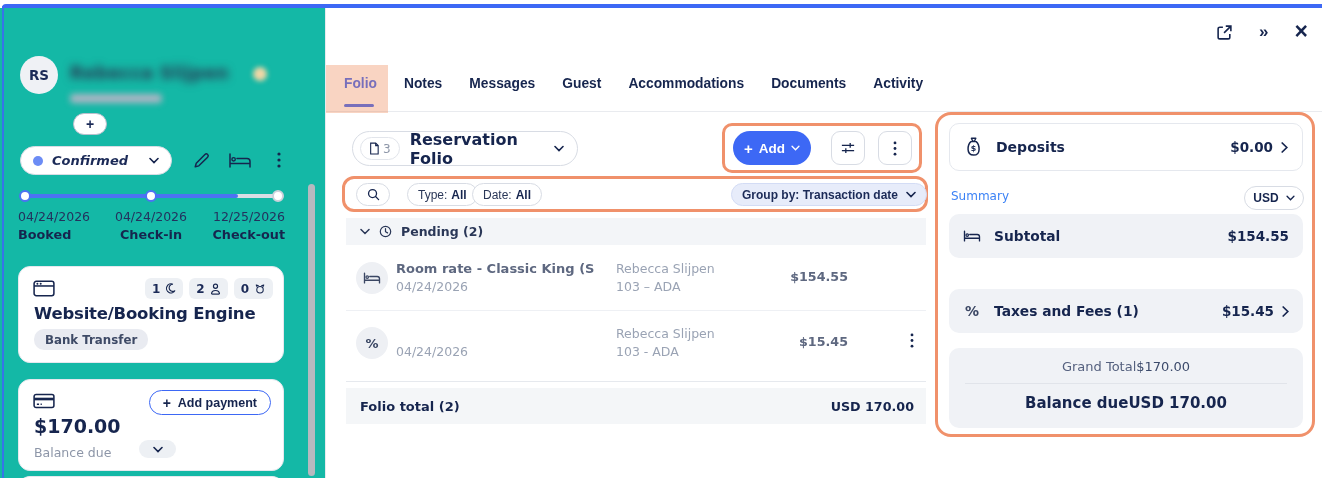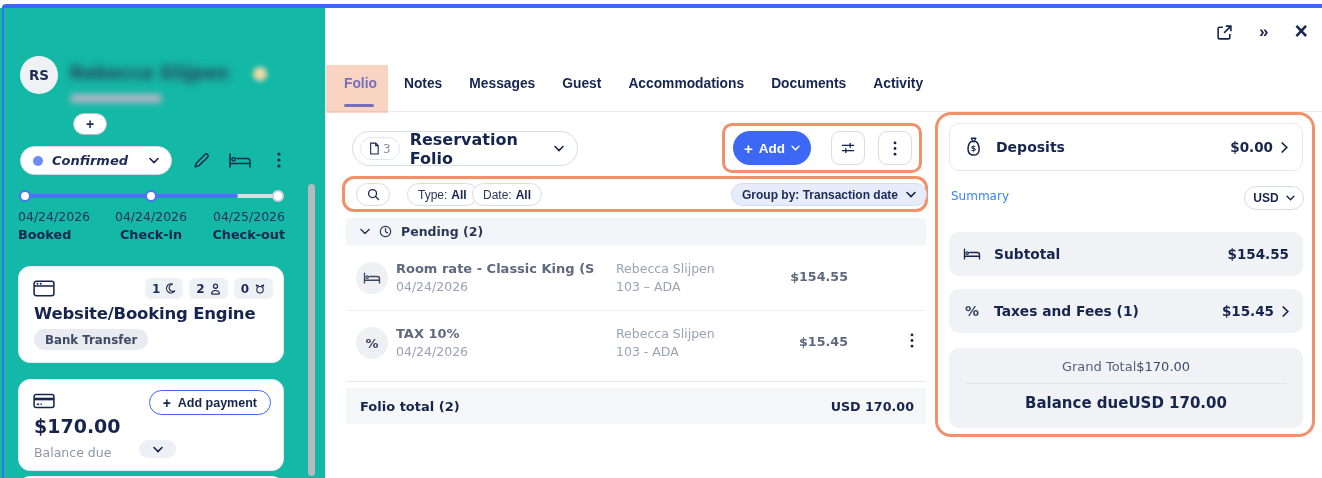--- a/index.html
+++ b/index.html
@@ -204,21 +204,21 @@
     <div class="tl-dot gray" style="left:272px;"></div>
     <div class="tl-col" style="left:18px;">
       <div class="tl-date">04/24/2026</div>
       <div class="tl-label">Booked</div>
     </div>
     <div class="tl-col" style="left:91px;width:120px;text-align:center;">
       <div class="tl-date">04/24/2026</div>
       <div class="tl-label">Check-in</div>
     </div>
     <div class="tl-col" style="left:185px;width:100px;text-align:right;">
-      <div class="tl-date">04/25/2026</div>
+      <div class="tl-date">12/25/2026</div>
       <div class="tl-label">Check-out</div>
     </div>
 
     <div class="card bk-card">
       <svg width="22" height="17" viewBox="0 0 20 15">
           <rect x="1" y="1" width="18" height="13" rx="2" fill="none" stroke="#16254e" stroke-width="1.4"></rect>
           <line x1="1" y1="5.2" x2="19" y2="5.2" stroke="#16254e" stroke-width="1.4"></line>
           <circle cx="4" cy="3.2" r=".9" fill="#16254e"></circle>
           <circle cx="7" cy="3.2" r=".9" fill="#16254e"></circle>
         </svg>
@@ -382,21 +382,20 @@
       <div class="t-date">04/24/2026</div>
       <div class="t-guest">Rebecca Slijpen</div>
       <div class="t-room">103 – ADA</div>
       <div class="t-amount">$154.55</div>
     </div>
     <div class="row-div" style="top:302px;"></div>
     <div class="txn-row row-2">
       <span class="t-icon">
           <i class="pct" style="font-size:13px;">%</i>
         </span>
-      <div class="t-title">TAX 10%</div>
       <div class="t-date">04/24/2026</div>
       <div class="t-guest">Rebecca Slijpen</div>
       <div class="t-room">103 - ADA</div>
       <div class="t-amount">$15.45</div>
       <button class="t-kebab">
         <svg width="4" height="15" viewBox="0 0 4 16">
             <circle cx="2" cy="2" r="1.5" fill="#16254e"></circle>
             <circle cx="2" cy="8" r="1.5" fill="#16254e"></circle>
             <circle cx="2" cy="14" r="1.5" fill="#16254e"></circle>
           </svg>
@@ -427,21 +426,21 @@
     </div>
 
     <div class="sum-heading">Summary</div>
     <button class="usd-pill">
       <span>USD</span>
       <svg width="9" height="6" viewBox="0 0 10 7">
           <polyline points="1,1.5 5,5.5 9,1.5" fill="none" stroke="#16254e" stroke-width="1.6" stroke-linecap="round"></polyline>
         </svg>
     </button>
 
-    <div class="sum-card" style="top:224px;">
+    <div class="sum-card" style="top:206px;">
       <svg width="18" height="12" viewBox="0 0 24 15">
           <path d="M2 1v13 M2 10.5h20v3.5 M22 10.5v-2a3 3 0 0 0-3-3H9" fill="none" stroke="#16254e" stroke-width="1.8" stroke-linecap="round"></path>
           <circle cx="5.6" cy="6.3" r="1.7" fill="none" stroke="#16254e" stroke-width="1.6"></circle>
         </svg>
       <span class="lbl">Subtotal</span>
       <span class="sum-amount">$154.55</span>
     </div>
 
     <div class="sum-card" style="top:281px;cursor:pointer;">
       <i class="pct" style="font-size:14px;width:18px;text-align:center;">%</i>

